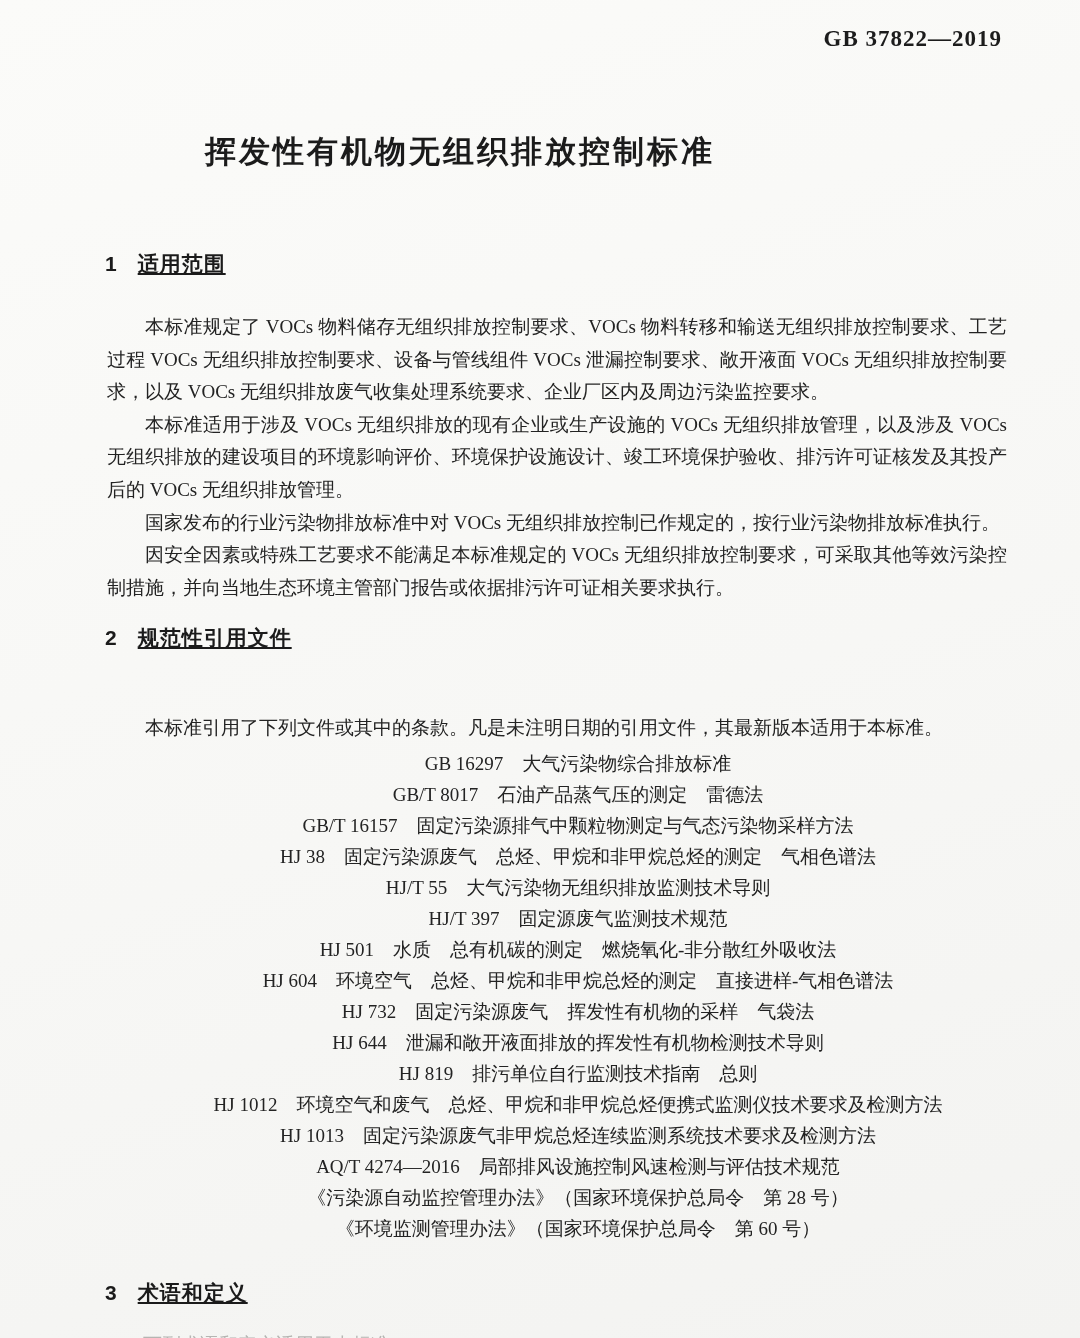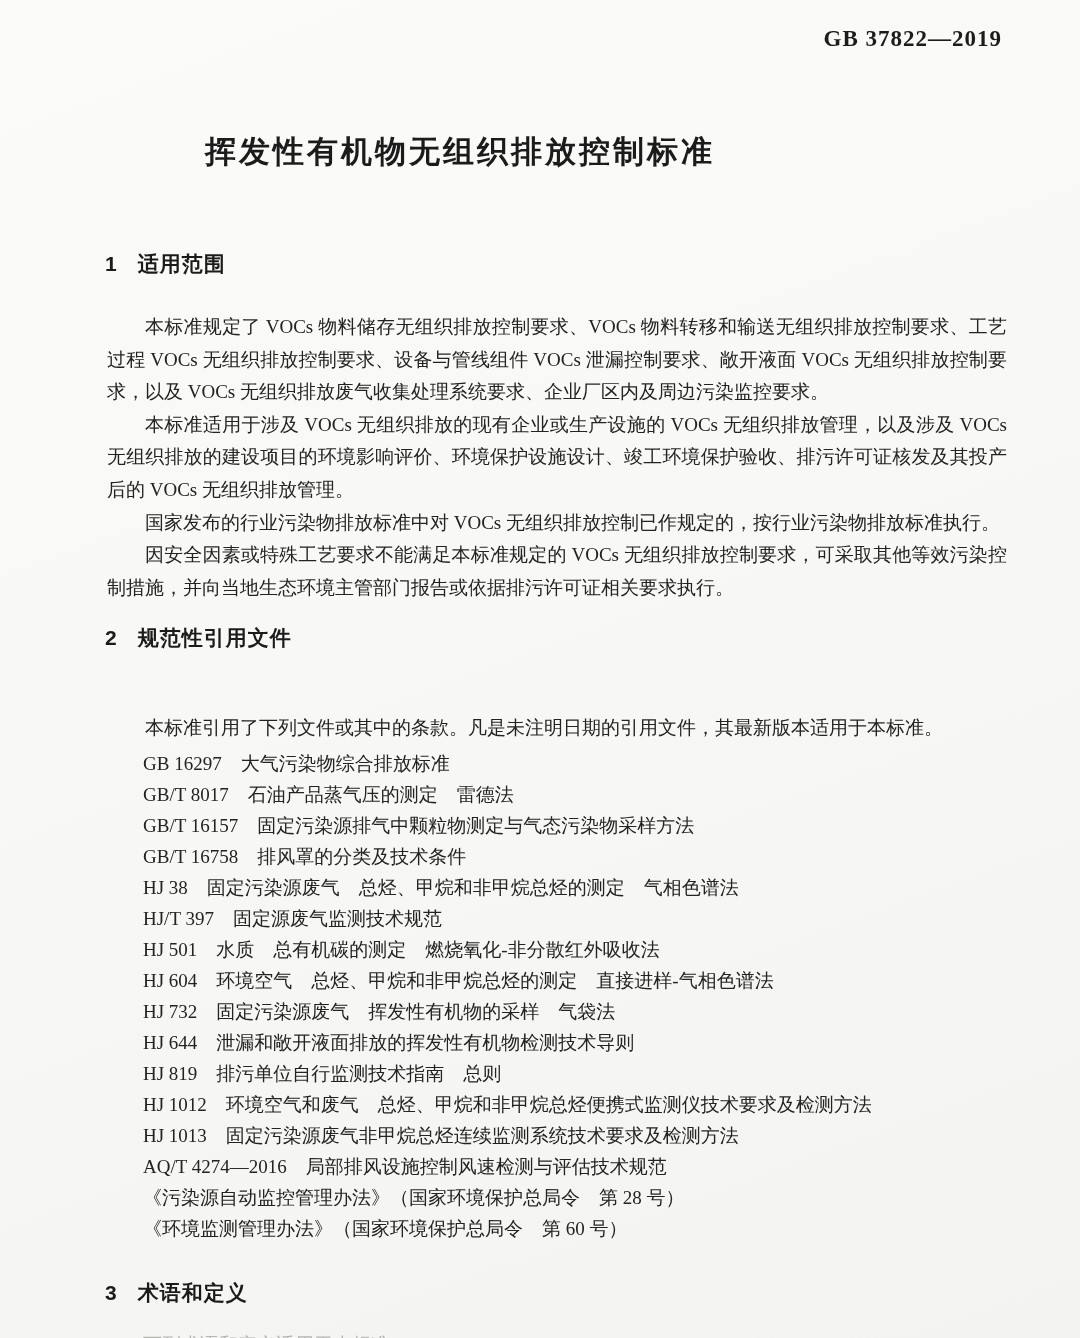--- a/index.html
+++ b/index.html
@@ -20,41 +20,41 @@
   .doc-title{
     position:absolute;top:131px;left:0;width:920px;
     text-align:center;font-size:31px;font-weight:bold;letter-spacing:3px;
     font-family:"Liberation Sans","DejaVu Sans",sans-serif;
     color:#1b1b1b;
   }
   .sec-heading{
     position:absolute;left:105px;
     font-size:21px;font-weight:bold;letter-spacing:1px;
     font-family:"Liberation Sans","DejaVu Sans",sans-serif;
-    color:#1b1b1b;white-space:nowrap;
+    color:#1b1b1b;white-space:nowrap;text-decoration:underline;
   }
   .sec-heading .num{display:inline-block;margin-right:20px;font-weight:bold;}
   #sec1-heading{top:250px;}
   #sec2-heading{top:624px;}
   #sec3-heading{top:1279px;text-align:center;}
 
   .body-block{
     position:absolute;left:107px;width:900px;
     font-size:19px;line-height:32.6px;text-align:justify;
     color:#232323;
   }
   #sec1-paragraphs{top:311px;}
   .para{text-indent:2em;margin:0;}
   #sec2-intro{top:712px;}
 
   .ref-list{
     position:absolute;top:748px;left:143px;width:870px;
     font-size:19px;color:#232323;
   }
-  .ref{height:31px;line-height:31px;white-space:nowrap;}
+  .ref{height:31px;line-height:31px;white-space:nowrap;text-align:center;}
 
   .truncated-line{
     position:absolute;top:1329px;left:143px;width:800px;
     font-size:19px;line-height:32px;color:#b5b5b2;white-space:nowrap;
   }
 </style>
 </head>
 <body>
 
 <div class="page">
@@ -79,22 +79,22 @@
   </div>
 
   <div class="body-block" id="sec2-intro">
     <p class="para">本标准引用了下列文件或其中的条款。凡是未注明日期的引用文件，其最新版本适用于本标准。</p>
   </div>
 
   <div class="ref-list">
     <div class="ref">GB 16297　大气污染物综合排放标准</div>
     <div class="ref">GB/T 8017　石油产品蒸气压的测定　雷德法</div>
     <div class="ref">GB/T 16157　固定污染源排气中颗粒物测定与气态污染物采样方法</div>
-    <div class="ref">GB/T 16758　排风罩的分类及技术条件</div>
     <div class="ref">HJ 38　固定污染源废气　总烃、甲烷和非甲烷总烃的测定　气相色谱法</div>
+    <div class="ref">HJ/T 55　大气污染物无组织排放监测技术导则</div>
     <div class="ref">HJ/T 397　固定源废气监测技术规范</div>
     <div class="ref">HJ 501　水质　总有机碳的测定　燃烧氧化-非分散红外吸收法</div>
     <div class="ref">HJ 604　环境空气　总烃、甲烷和非甲烷总烃的测定　直接进样-气相色谱法</div>
     <div class="ref">HJ 732　固定污染源废气　挥发性有机物的采样　气袋法</div>
     <div class="ref">HJ 644　泄漏和敞开液面排放的挥发性有机物检测技术导则</div>
     <div class="ref">HJ 819　排污单位自行监测技术指南　总则</div>
     <div class="ref">HJ 1012　环境空气和废气　总烃、甲烷和非甲烷总烃便携式监测仪技术要求及检测方法</div>
     <div class="ref">HJ 1013　固定污染源废气非甲烷总烃连续监测系统技术要求及检测方法</div>
     <div class="ref">AQ/T 4274—2016　局部排风设施控制风速检测与评估技术规范</div>
     <div class="ref">《污染源自动监控管理办法》（国家环境保护总局令　第 28 号）</div>

